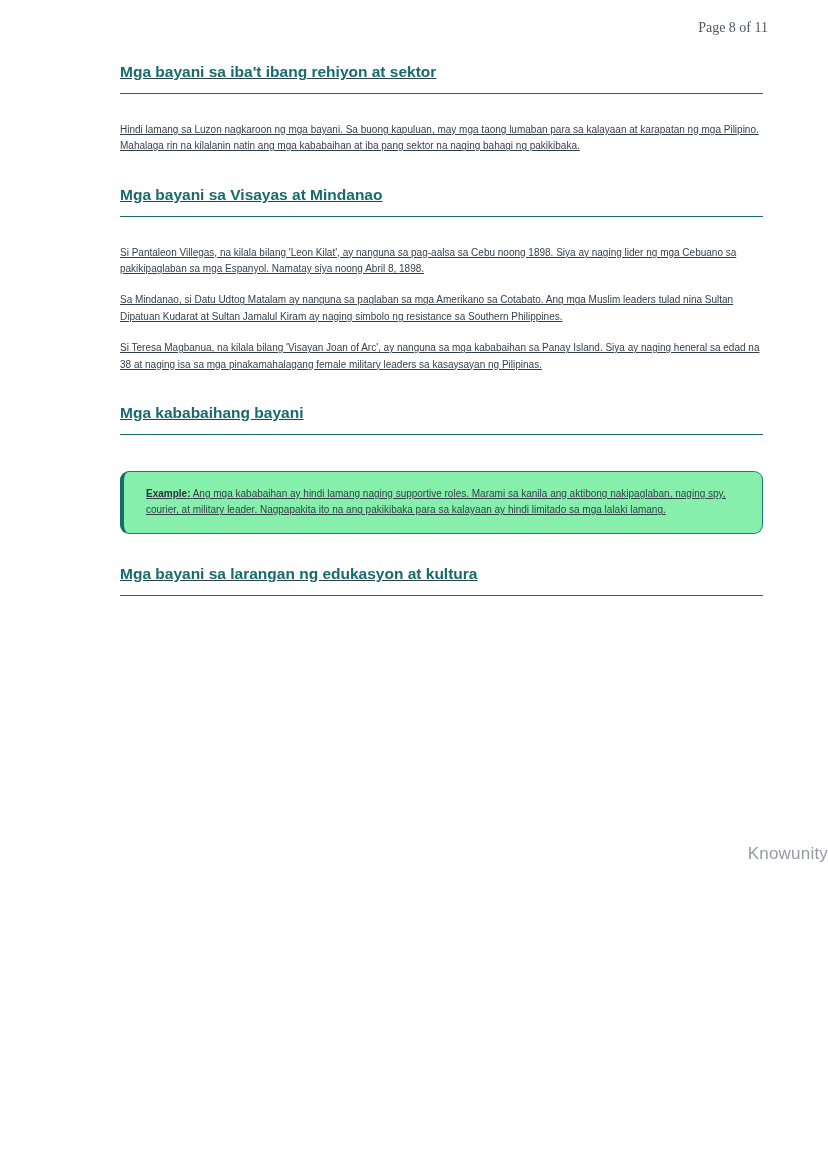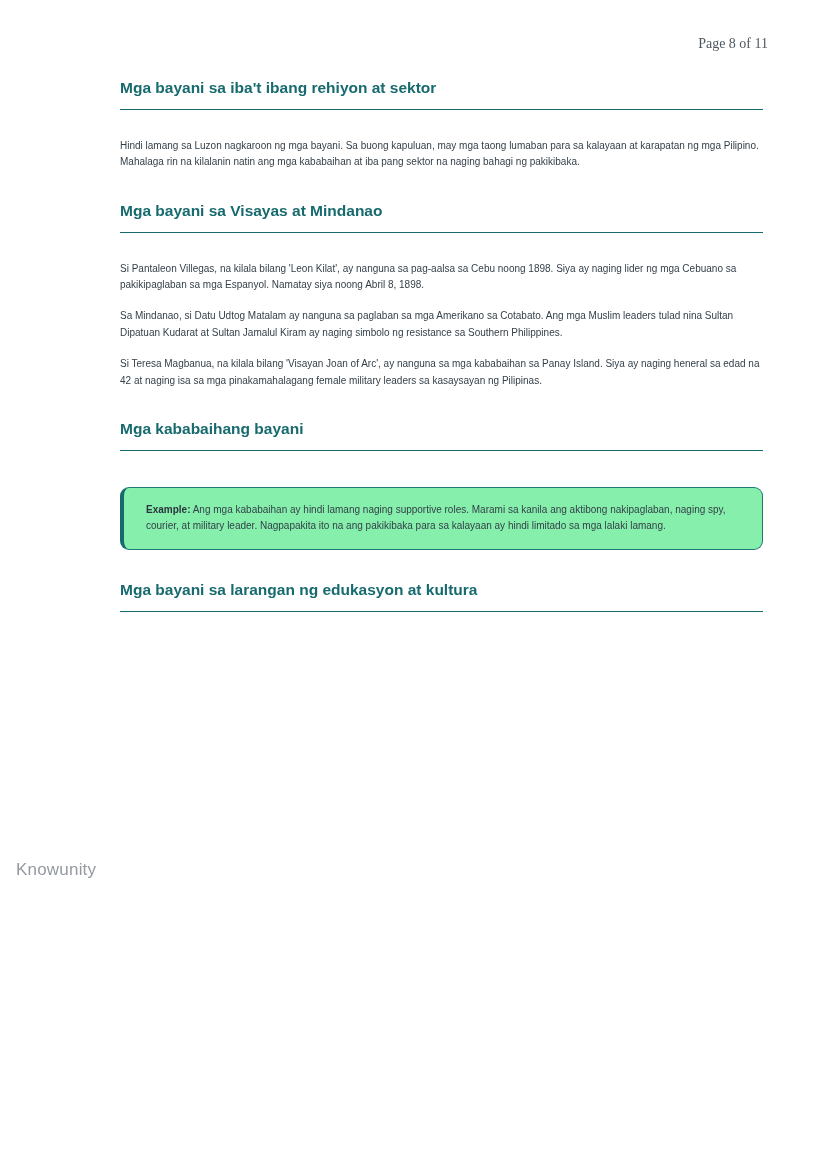--- a/index.html
+++ b/index.html
@@ -4,25 +4,26 @@
 <style>
   html, body {
     margin: 0;
     padding: 0;
     background: #ffffff;
   }
   .page {
     position: relative;
     width: 828px;
     height: 884px;
-    margin: 16px auto;
+    margin: 0 auto;
     background: #ffffff;
     overflow: hidden;
     font-family: "Liberation Sans", "DejaVu Sans", sans-serif;
     color: #333f48;
+    text-decoration: underline;
   }
   .page-indicator {
     position: absolute;
     top: 20px;
     right: 60px;
     font-family: "Liberation Serif", "DejaVu Serif", serif;
     font-size: 14px;
     color: #4d5962;
   }
   .content {
@@ -63,21 +64,21 @@
   }
   .callout strong {
     font-weight: 700;
     color: #2b343c;
   }
   .footer-brand {
     position: absolute;
     left: 16px;
     right: 0;
     bottom: 20px;
-    text-align: left;
+    text-align: right;
     font-size: 17px;
     color: #949aa0;
     letter-spacing: 0.2px;
   }
 </style>
 </head>
 <body>
 
 <div class="page">
 
@@ -89,21 +90,21 @@
       <h2 class="heading">Mga bayani sa iba't ibang rehiyon at sektor</h2>
       <div class="rule"></div>
       <p>Hindi lamang sa Luzon nagkaroon ng mga bayani. Sa buong kapuluan, may mga taong lumaban para sa kalayaan at karapatan ng mga Pilipino. Mahalaga rin na kilalanin natin ang mga kababaihan at iba pang sektor na naging bahagi ng pakikibaka.</p>
     </section>
 
     <section>
       <h2 class="heading">Mga bayani sa Visayas at Mindanao</h2>
       <div class="rule"></div>
       <p>Si Pantaleon Villegas, na kilala bilang 'Leon Kilat', ay nanguna sa pag-aalsa sa Cebu noong 1898. Siya ay naging lider ng mga Cebuano sa pakikipaglaban sa mga Espanyol. Namatay siya noong Abril 8, 1898.</p>
       <p>Sa Mindanao, si Datu Udtog Matalam ay nanguna sa paglaban sa mga Amerikano sa Cotabato. Ang mga Muslim leaders tulad nina Sultan Dipatuan Kudarat at Sultan Jamalul Kiram ay naging simbolo ng resistance sa Southern Philippines.</p>
-      <p>Si Teresa Magbanua, na kilala bilang 'Visayan Joan of Arc', ay nanguna sa mga kababaihan sa Panay Island. Siya ay naging heneral sa edad na 42 at naging isa sa mga pinakamahalagang female military leaders sa kasaysayan ng Pilipinas.</p>
+      <p>Si Teresa Magbanua, na kilala bilang 'Visayan Joan of Arc', ay nanguna sa mga kababaihan sa Panay Island. Siya ay naging heneral sa edad na 38 at naging isa sa mga pinakamahalagang female military leaders sa kasaysayan ng Pilipinas.</p>
     </section>
 
     <section>
       <h2 class="heading">Mga kababaihang bayani</h2>
       <div class="rule"></div>
 
       <aside class="callout">
         <p><strong>Example:</strong> <span>Ang mga kababaihan ay hindi lamang naging supportive roles. Marami sa kanila ang aktibong nakipaglaban, naging spy, courier, at military leader. Nagpapakita ito na ang pakikibaka para sa kalayaan ay hindi limitado sa mga lalaki lamang.</span></p>
       </aside>
     </section>

